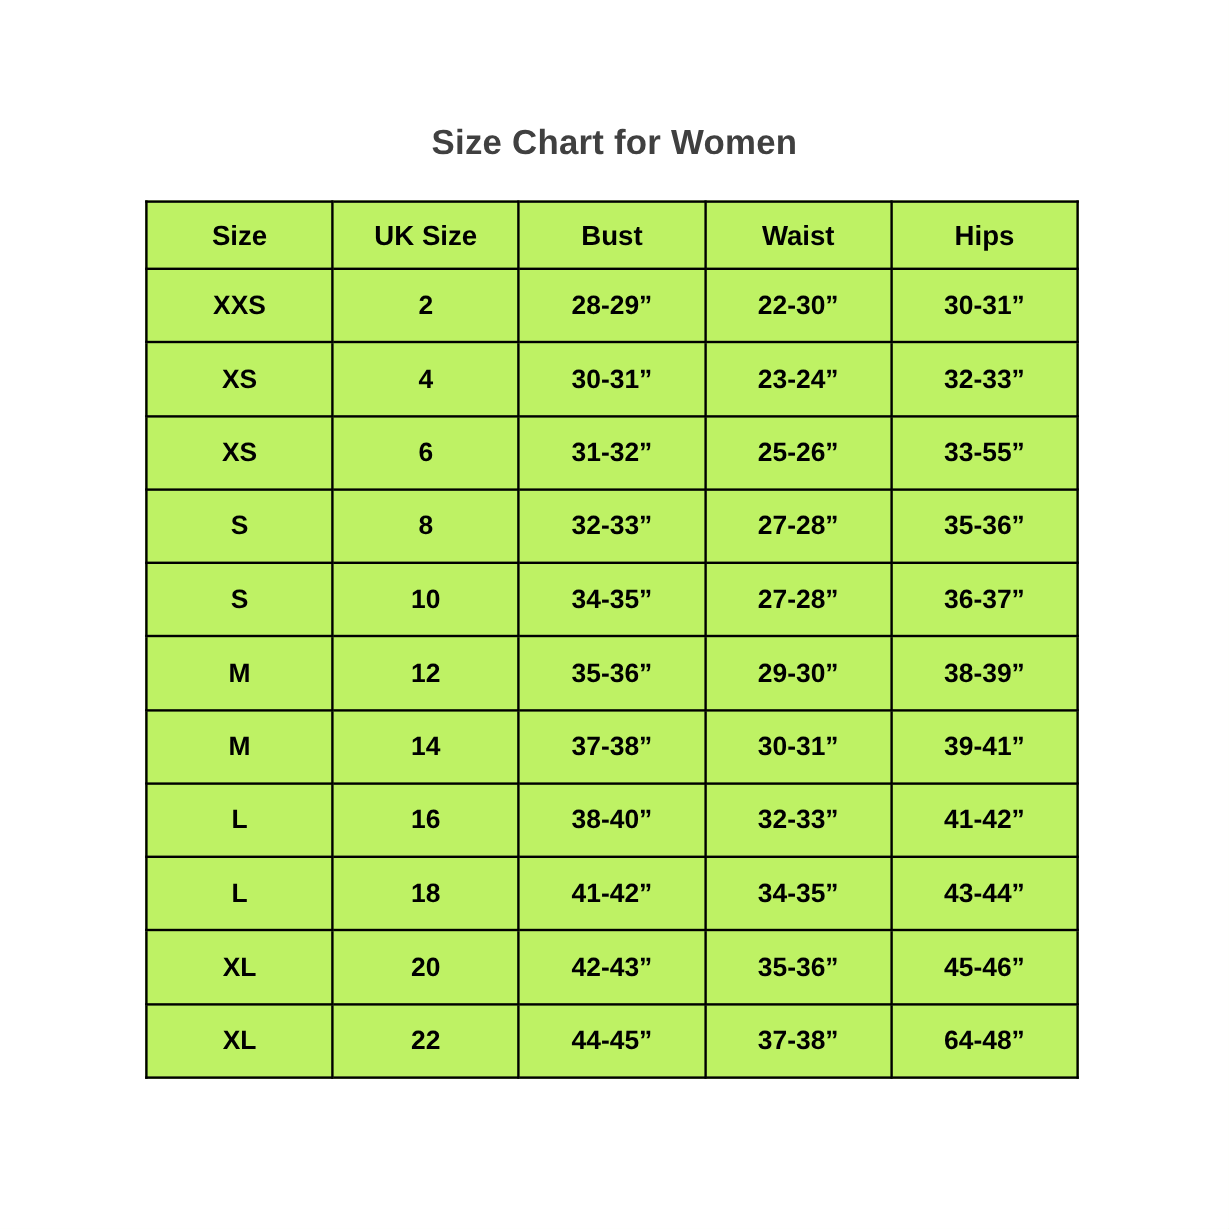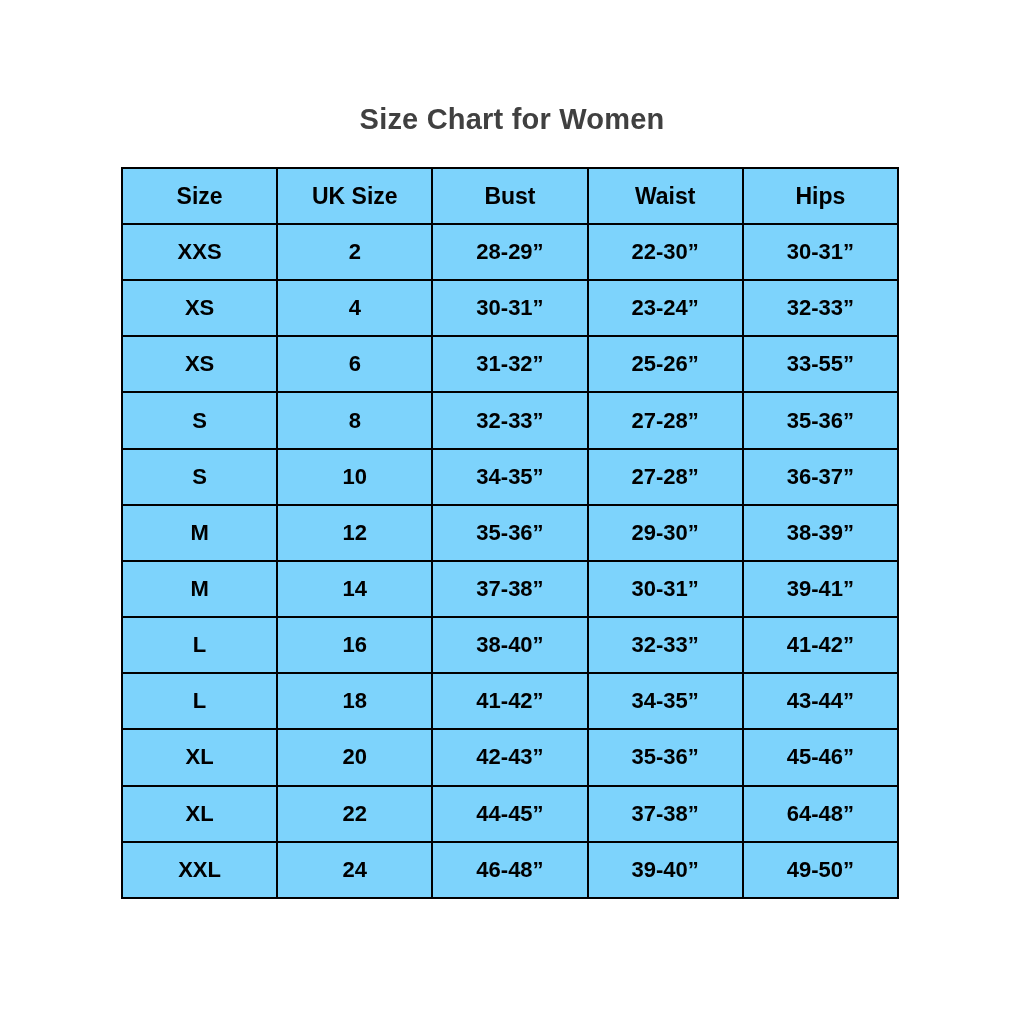--- a/index.html
+++ b/index.html
@@ -29,21 +29,21 @@
     color: #404040;
   }
   table.size-chart {
     position: absolute;
     left: 121px;
     top: 167px;
     width: 778px;
     height: 732px;
     border-collapse: collapse;
     table-layout: fixed;
-    background: #7dd3fc;
+    background: #bef264;
   }
   table.size-chart th,
   table.size-chart td {
     border: 2.5px solid #000000;
     text-align: center;
     vertical-align: middle;
     font-weight: 700;
     font-size: 22px;
     color: #000000;
     height: 56px;
@@ -140,22 +140,15 @@
           <td>35-36”</td>
           <td>45-46”</td>
         </tr>
         <tr>
           <td>XL</td>
           <td>22</td>
           <td>44-45”</td>
           <td>37-38”</td>
           <td>64-48”</td>
         </tr>
-        <tr>
-          <td>XXL</td>
-          <td>24</td>
-          <td>46-48”</td>
-          <td>39-40”</td>
-          <td>49-50”</td>
-        </tr>
       </tbody>
   </table>
 </div>
 
 </body></html>

